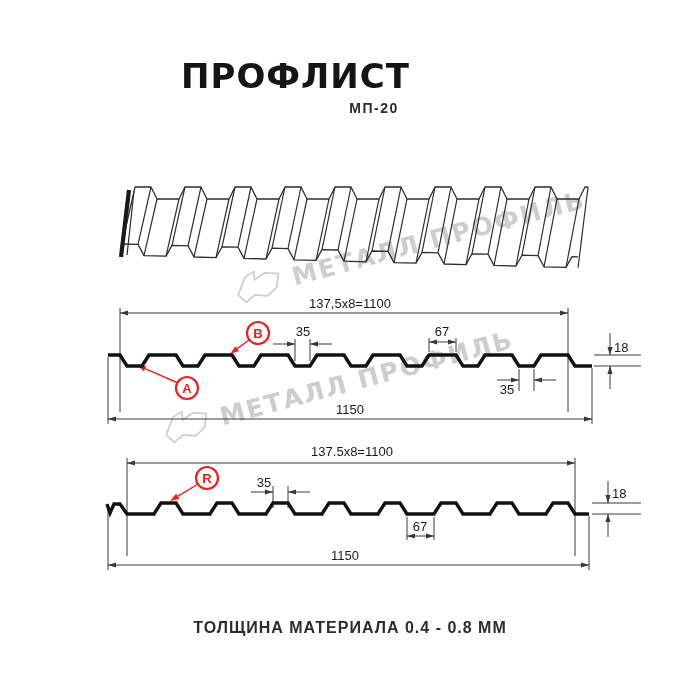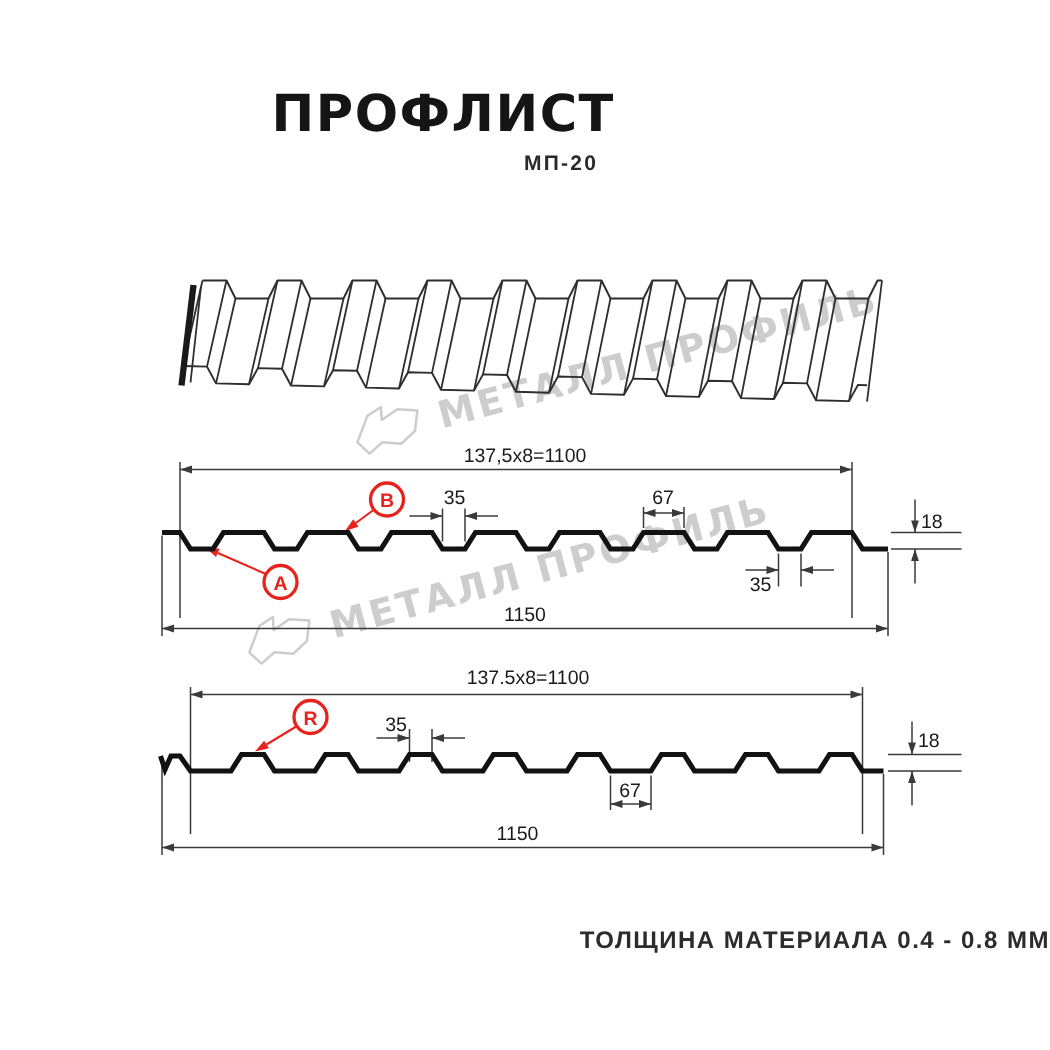--- a/index.html
+++ b/index.html
@@ -3,21 +3,21 @@
 <meta charset="utf-8">
 <style>
   html,body{margin:0;padding:0;background:#ffffff;}
   #page{position:relative;width:700px;height:700px;background:#ffffff;overflow:hidden;
         font-family:"Liberation Sans",sans-serif;}
   .title{position:absolute;top:56px;left:0;width:591px;text-align:center;
          font-family:"DejaVu Sans",sans-serif;font-weight:bold;font-size:34px;
          letter-spacing:1px;color:#151515;z-index:3;}
   .subtitle{position:absolute;top:100px;left:0;width:700px;text-align:center;
          font-size:14px;font-weight:600;letter-spacing:1.5px;color:#2a2a2a;z-index:3;padding-left:24px;}
-  .footer{position:absolute;top:619px;left:0;width:700px;text-align:right;
+  .footer{position:absolute;top:619px;left:0;width:700px;text-align:center;
          font-size:16px;font-weight:600;letter-spacing:1px;color:#2c2c2c;z-index:3;}
   .watermark{position:absolute;display:flex;align-items:center;gap:8px;z-index:1;
          transform:rotate(-15deg);transform-origin:left top;white-space:nowrap;}
   .watermark .wmtext{font-family:"DejaVu Sans",sans-serif;font-weight:bold;font-size:25px;
          letter-spacing:2px;color:var(--wm,#cdcdcd);}
   .watermark svg{display:block;}
   #drawing{position:absolute;left:0;top:0;z-index:2;}
   .dl{stroke:#3a3a3a;stroke-width:1;fill:none;}
   .ah{fill:#3a3a3a;stroke:none;}
   .profile{stroke:#121212;stroke-width:3.4;fill:none;stroke-linejoin:miter;}

